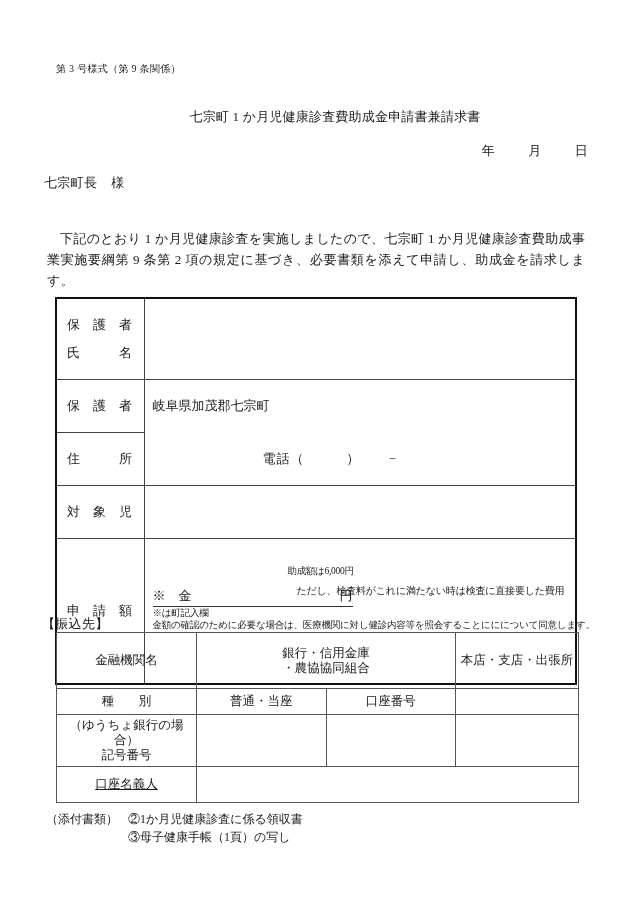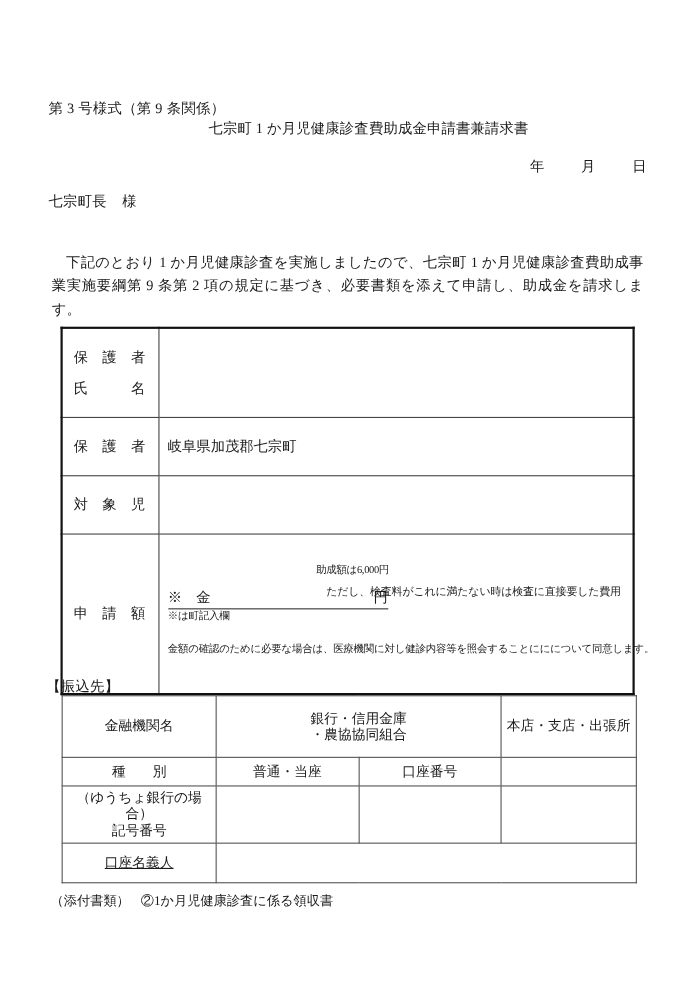--- a/index.html
+++ b/index.html
@@ -16,26 +16,25 @@
   .page {
     position: relative;
     width: 630px;
     height: 903px;
     padding: 0;
   }
 
   
   .form-no {
     position: absolute;
-    left: 44px;
+    left: 56px;
     top: 62px;
-    font-size: 13px;
+    font-size: 10px;
     letter-spacing: 0.3px;
     white-space: nowrap;
-    margin-top: 28px;
   }
   .doc-title {
     position: absolute;
     left: 0; right: 0;
     top: 108px;
     text-align: center;
     padding-left: 40px;
     font-size: 13px;
     letter-spacing: 0.2px;
     white-space: nowrap;
@@ -159,21 +158,21 @@
     position: absolute;
     left: 152px;
     top: 45px;
     font-size: 10px;
     letter-spacing: -0.2px;
     white-space: nowrap;
   }
   .amt-consent {
     position: absolute;
     left: 8px;
-    top: 98px;
+    top: 80px;
     font-size: 9.5px;
     letter-spacing: -0.2px;
     white-space: nowrap;
   }
 
   
   .bank-label {
     position: absolute;
     left: 42px;
     top: 615px;
@@ -281,20 +280,30 @@
       <tr class="r-addr1">
         <td class="lbl">
           <div class="sp4">
               <span>保　護　者</span>
             </div>
         </td>
         <td style="border-bottom:none">
           <div class="cell-val">岐阜県加茂郡七宗町</div>
         </td>
       </tr>
+      <tr class="r-addr2">
+        <td class="lbl" style="border-top:none">
+          <div class="sp4">
+              <span>住　　　所</span>
+            </div>
+        </td>
+        <td style="border-top:none">
+          <div class="tel-line">電話（　　　）　　−</div>
+        </td>
+      </tr>
       <tr class="r-child">
         <td class="lbl">
           <div class="sp4">
               <span>対　象　児</span>
             </div>
         </td>
         <td>
           <div class="cell-val"></div>
         </td>
       </tr>
@@ -371,16 +380,17 @@
           <span></span>
         </td>
       </tr>
     </tbody>
   </table>
 
   <div class="attach">
     <span class="head">（添付書類）</span>
     <div class="items">
       <div>②1か月児健康診査に係る領収書</div>
+      <div>③母子健康手帳（1頁）の写し</div>
     </div>
   </div>
 
 </div>
 
 </body></html>

